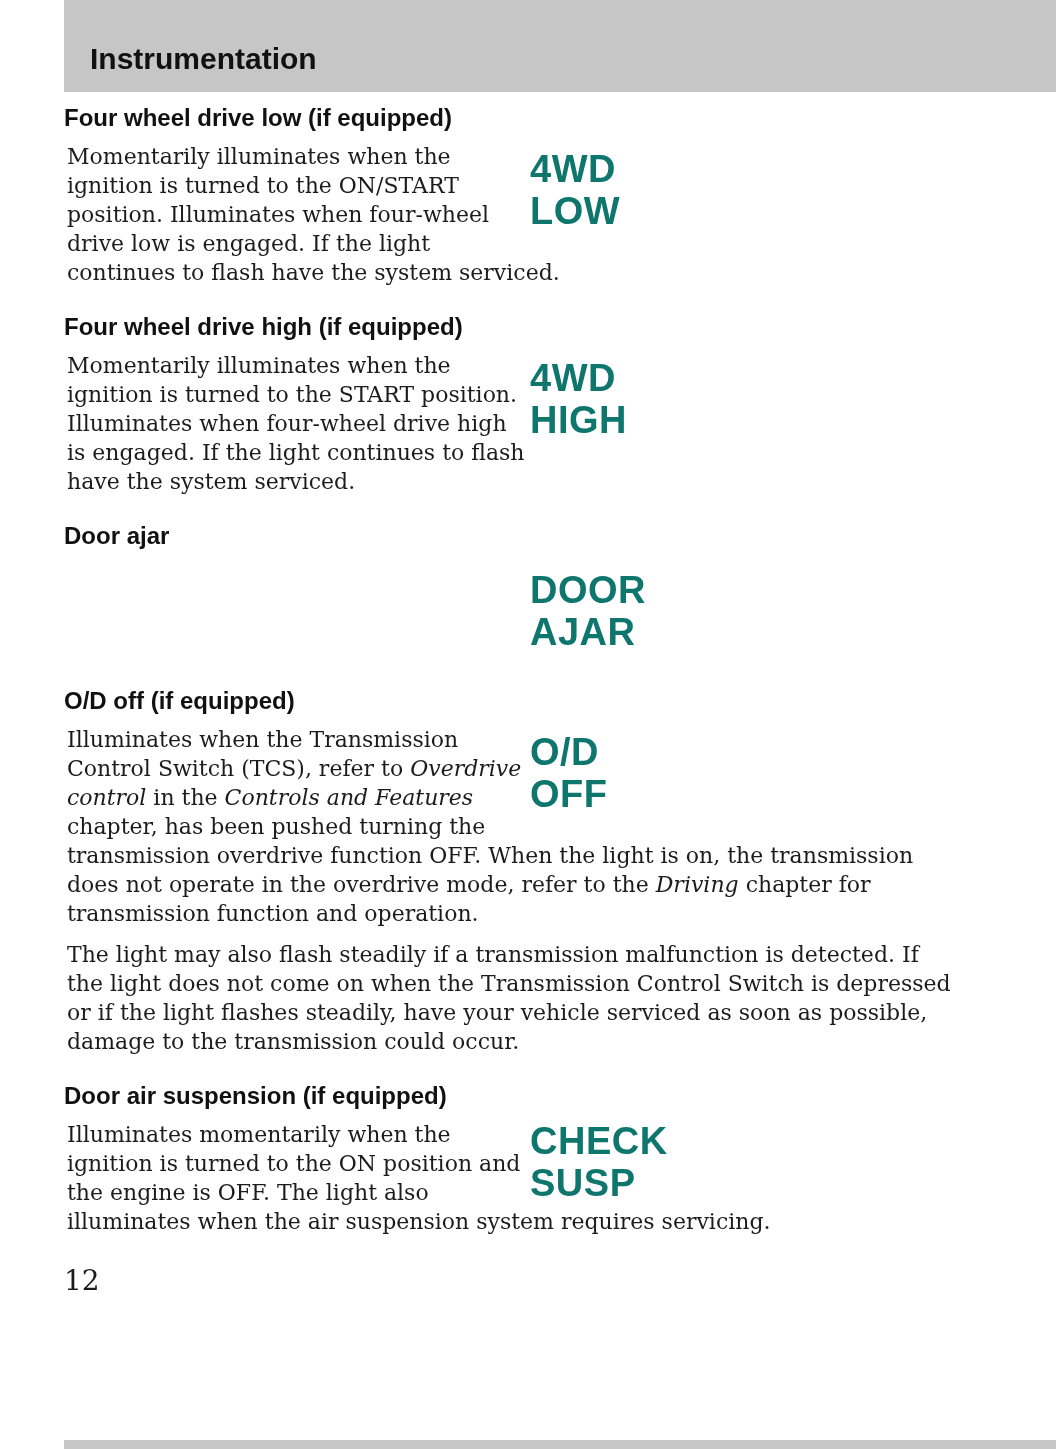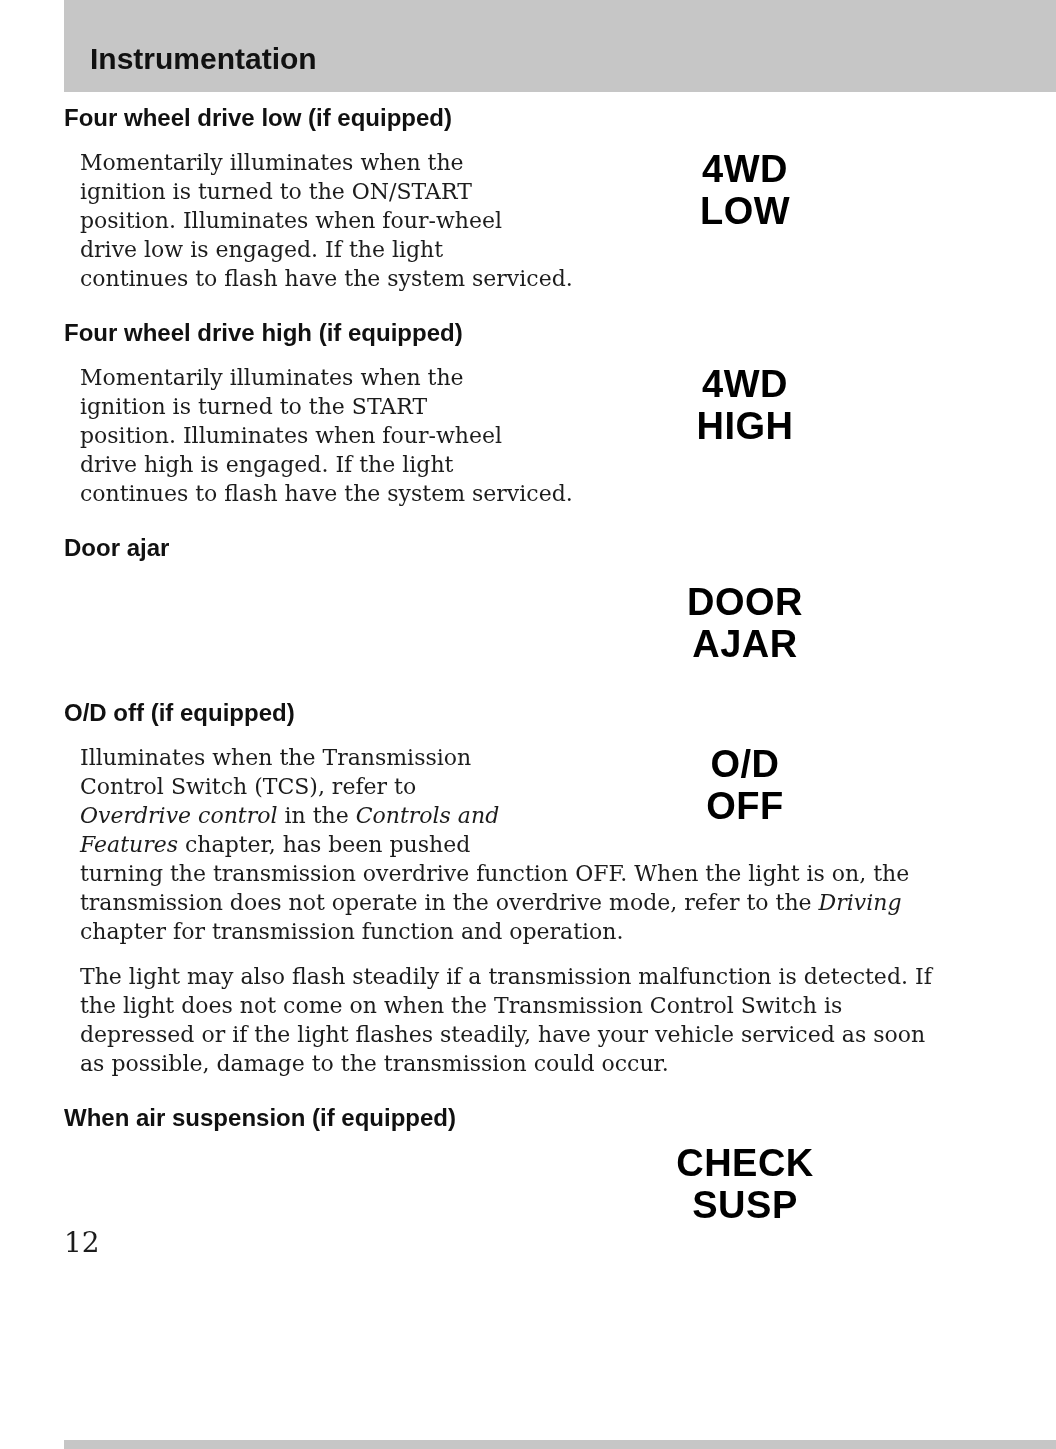--- a/index.html
+++ b/index.html
@@ -53,39 +53,39 @@
   h2.heading {
     font-family: "Liberation Sans", sans-serif;
     font-weight: bold;
     font-size: 24px;
     line-height: 28px;
     color: #111111;
     margin: 26px 0 10px 0;
   }
   section:first-of-type h2.heading { margin-top: 12px; }
   p.body {
-    margin: 16px;
+    margin: 3px;
     font-size: 22px;
     line-height: 29px;
     color: var(--ink, #1c1c1c);
   }
   p.body + p.body { margin-top: 12px; }
   .it { font-style: italic; }
   
   .indicator {
     float: right;
     width: 430px;
     box-sizing: border-box;
-    text-align: center;
+    text-align: left;
     font-family: "Liberation Sans", sans-serif;
     font-weight: bold;
     font-size: 38px;
     line-height: 42px;
     letter-spacing: 0.5px;
-    color: #000000;
+    color: #0f766e;
   }
   .ind-tall  { height: 112px; padding-top: 6px; }   
   .ind-door  { height: 118px; margin-top: 9px; }   
   .ind-short { height: 86px; }                      
   .page-number {
     clear: both;
     margin-top: 30px;
     font-size: 28px;
     line-height: 29px;
   }
@@ -131,25 +131,26 @@
       <h2 class="heading">O/D off (if equipped)</h2>
       <div class="indicator ind-tall">
         <div>O/D</div>
         <div>OFF</div>
       </div>
       <p class="body"><span>Illuminates when the Transmission Control Switch (TCS), refer to </span><span class="it">Overdrive control</span><span> in the </span><span class="it">Controls and Features</span><span> chapter, has been pushed turning the transmission overdrive function OFF. When the light is on, the transmission does not operate in the overdrive mode, refer to the </span><span class="it">Driving</span><span> chapter for transmission function and operation.</span></p>
       <p class="body"><span>The light may also flash steadily if a transmission malfunction is detected. If the light does not come on when the Transmission Control Switch is depressed or if the light flashes steadily, have your vehicle serviced as soon as possible, damage to the transmission could occur.</span></p>
     </section>
 
     <section>
-      <h2 class="heading">When air suspension (if equipped)</h2>
+      <h2 class="heading">Door air suspension (if equipped)</h2>
       <div class="indicator ind-short">
         <div>CHECK</div>
         <div>SUSP</div>
       </div>
+      <p class="body"><span>Illuminates momentarily when the ignition is turned to the ON position and the engine is OFF. The light also illuminates when the air suspension system requires servicing.</span></p>
     </section>
 
     <div class="page-number">12</div>
 
   </main>
 
   <div class="bottom-band"></div>
 
 </div>
 

